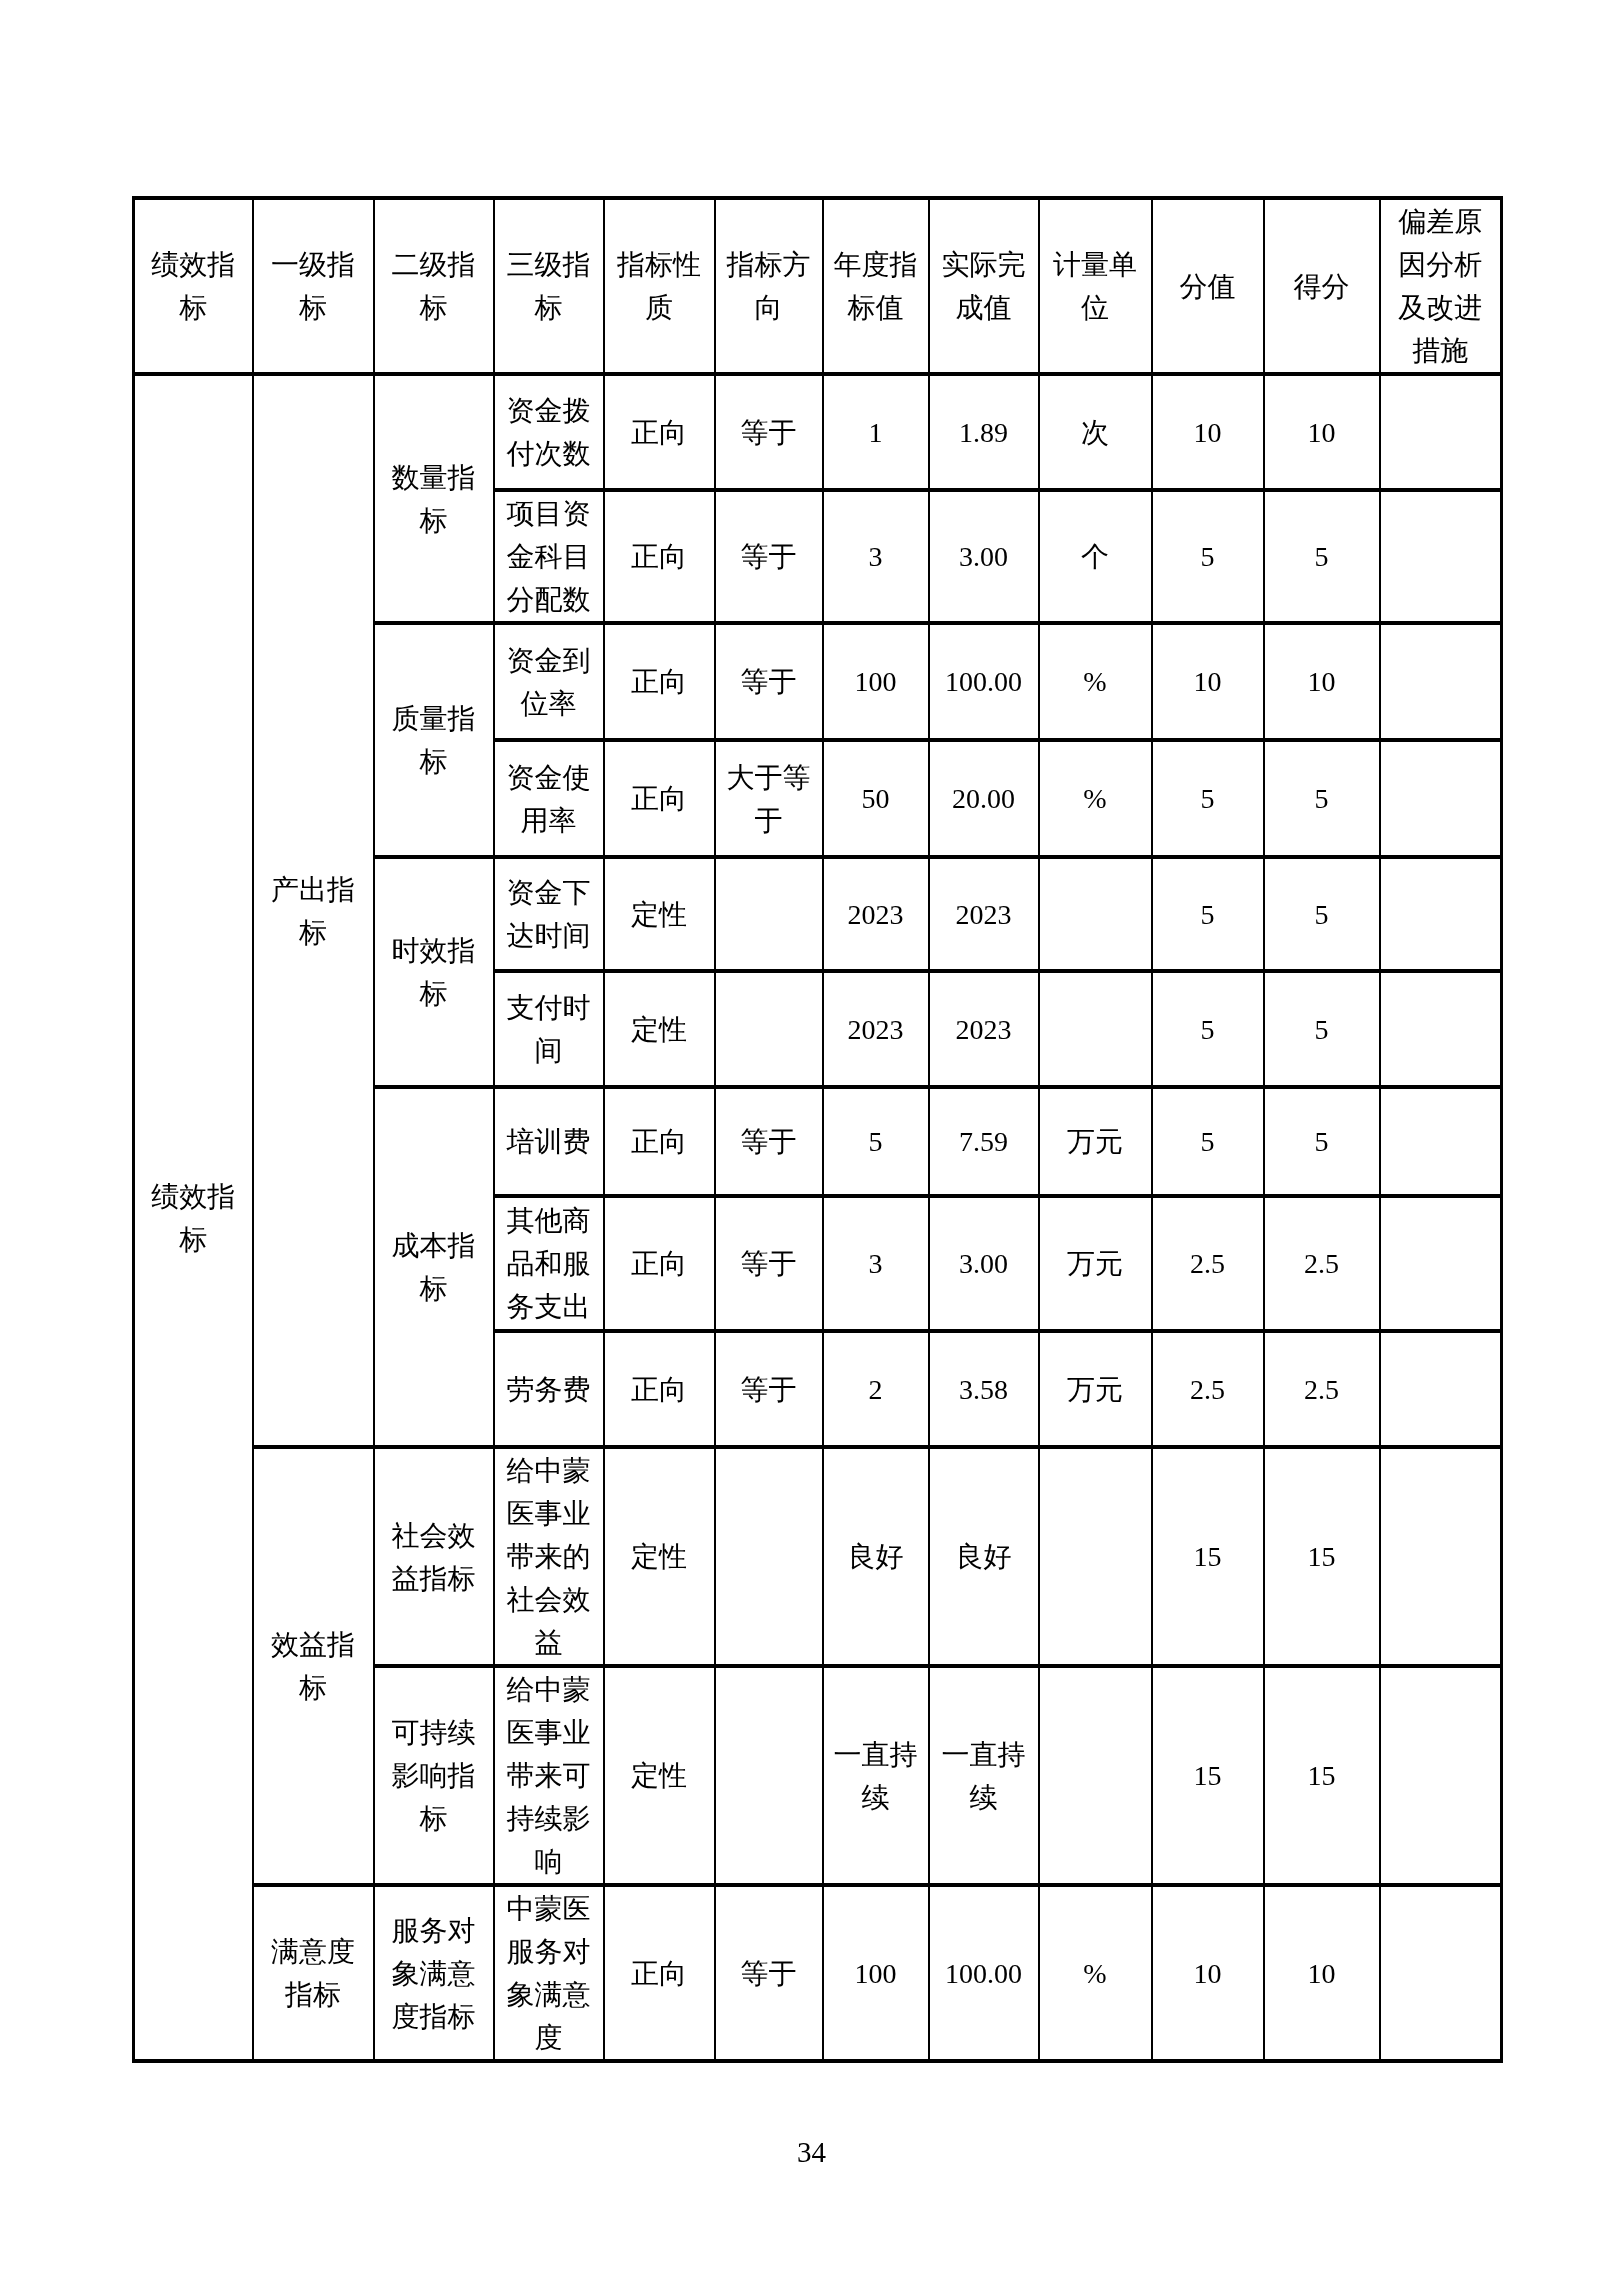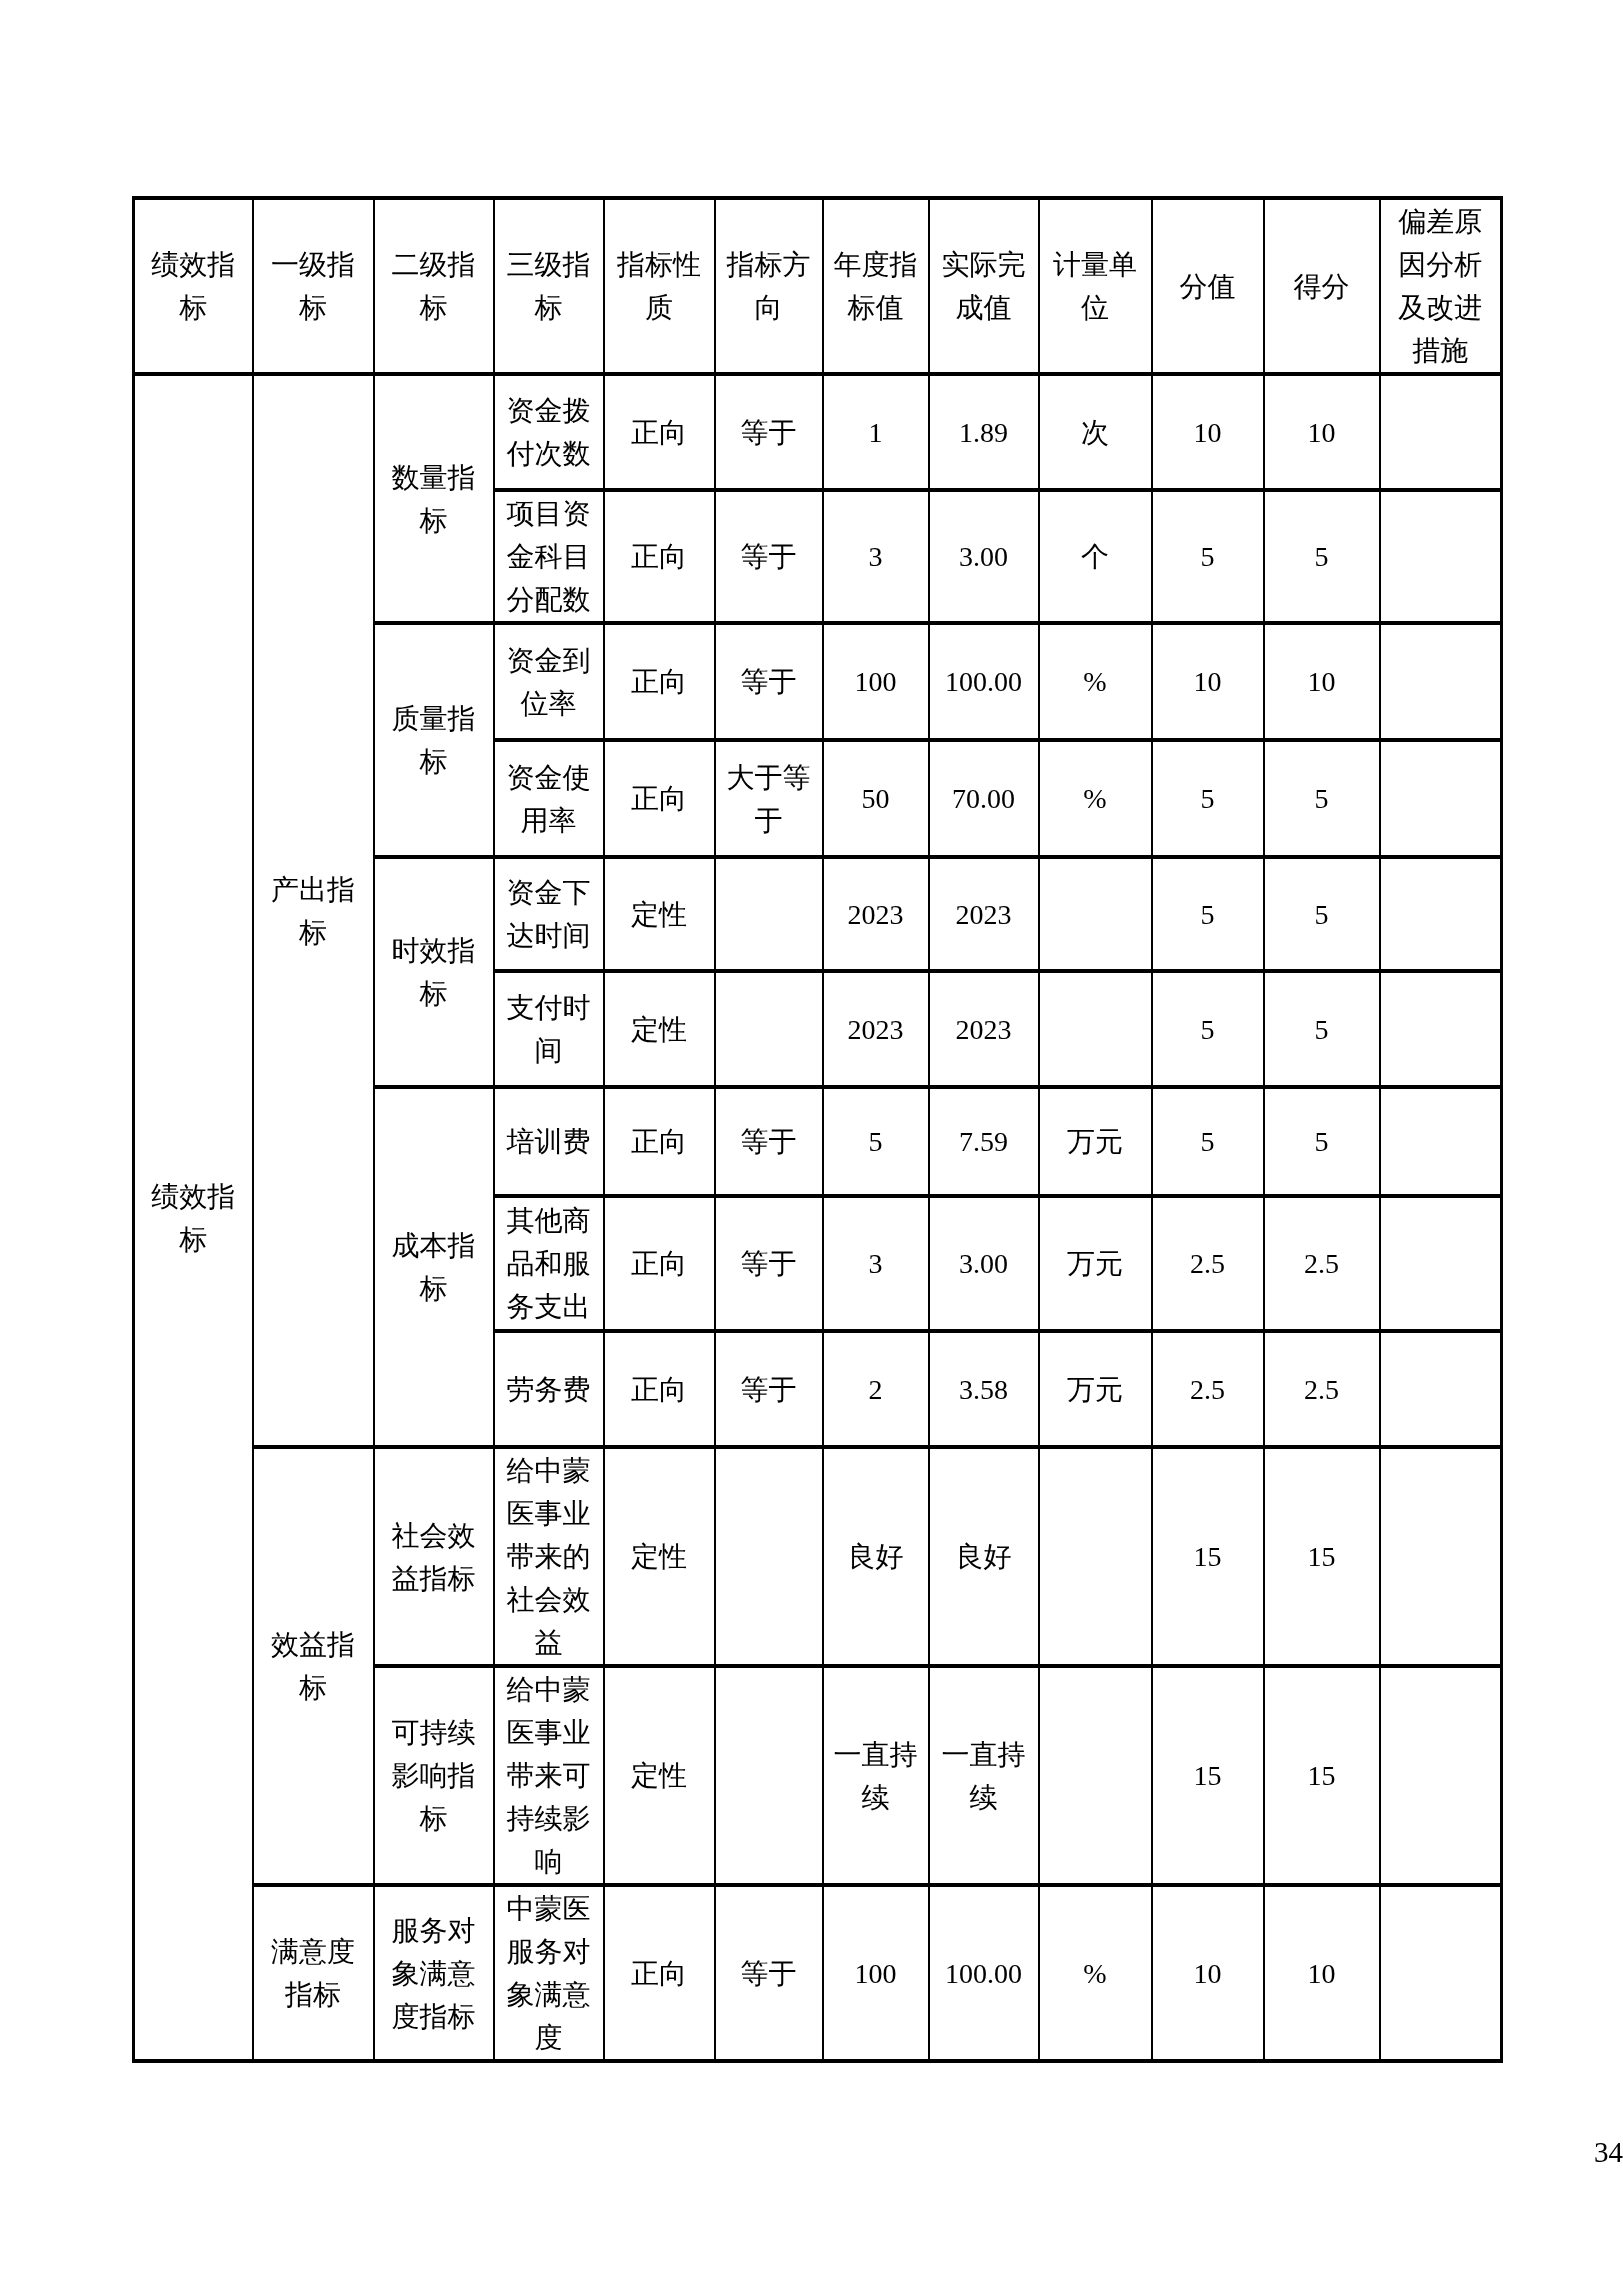--- a/index.html
+++ b/index.html
@@ -32,21 +32,21 @@
     font-size: 28px;
     line-height: 43px;
     white-space: pre-line;
     overflow: hidden;
   }
   .page-number {
     position: absolute;
     left: 0;
     top: 2137px;
     width: 1623px;
-    text-align: right;
+    text-align: center;
     font-size: 29px;
     line-height: 31px;
   }
 </style>
 </head>
 <body>
 
 <div class="page">
 
   <table class="perf">
@@ -141,21 +141,21 @@
       <td></td>
     </tr>
 
     <tr style="height:117px">
       <td>资金使
 用率</td>
       <td>正向</td>
       <td>大于等
 于</td>
       <td>50</td>
-      <td>70.00</td>
+      <td>20.00</td>
       <td>%</td>
       <td>5</td>
       <td>5</td>
       <td></td>
     </tr>
 
     <tr style="height:114px">
       <td rowspan="2">时效指
 标</td>
       <td>资金下

